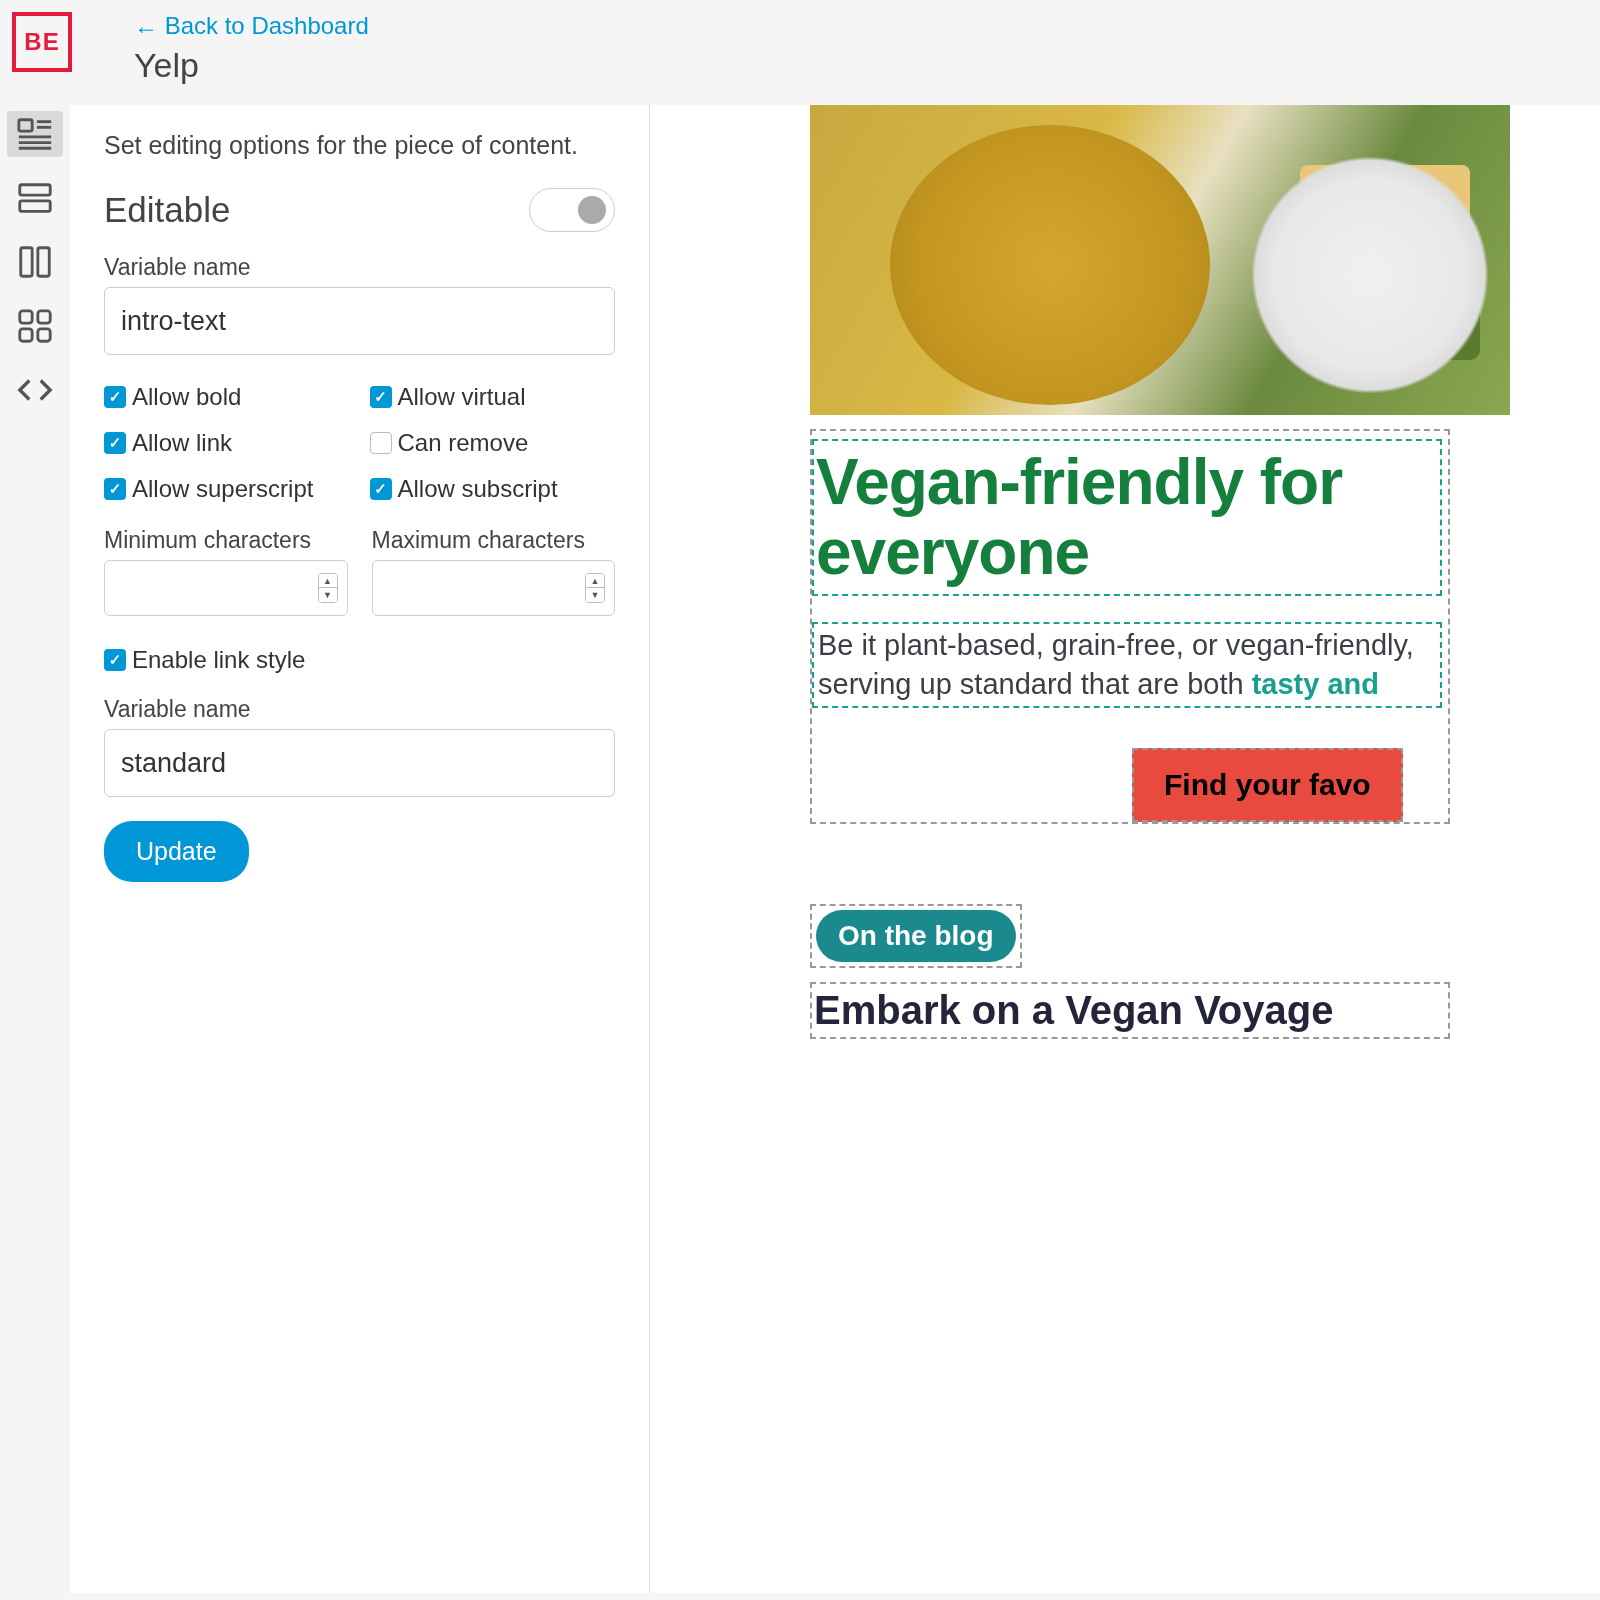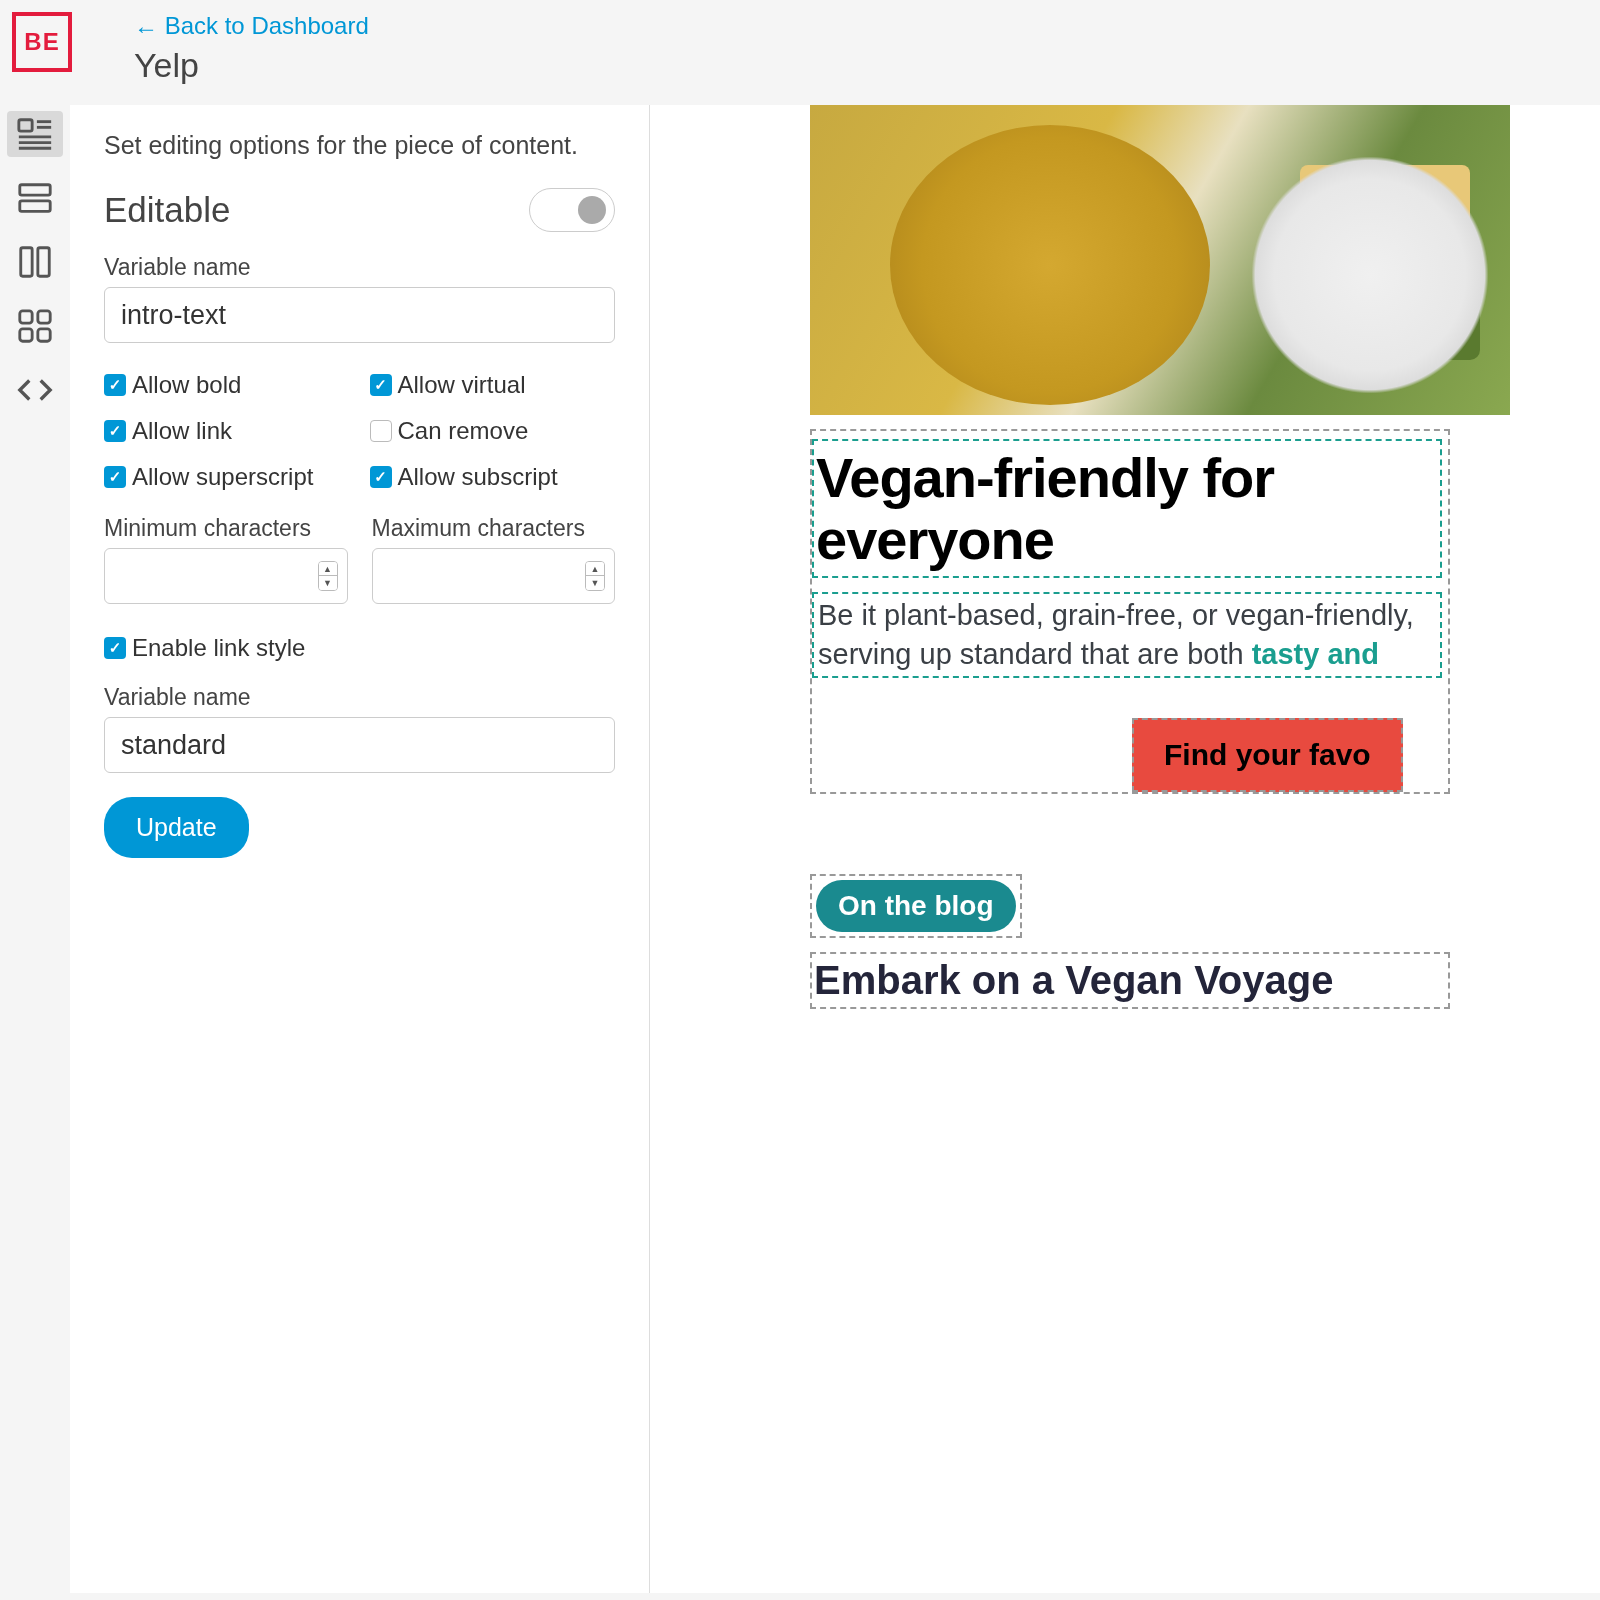--- a/index.html
+++ b/index.html
@@ -19,21 +19,21 @@
 .rail-btn svg { width: 38px; height: 38px; }
 
 .side-panel { width: 580px; background: #fff; padding: 26px 34px; border-right: 1px solid #ddd; font-weight: 300; }
 .panel-desc { font-size: 25px; color: #444; margin-bottom: 28px; }
 .editable-row { display: flex; align-items: center; justify-content: space-between; margin-bottom: 22px; }
 .editable-label { font-size: 35px; color: #444; font-weight: 300; }
 .toggle { width: 86px; height: 44px; border: 1px solid #ccc; border-radius: 22px; position: relative; background: #fff; cursor: pointer; }
 .toggle-knob { width: 28px; height: 28px; background: #aaa; border-radius: 50%; position: absolute; top: 7px; right: 8px; }
 
 .field-label { font-size: 23px; color: #444; margin-bottom: 6px; }
-.text-input { width: 100%; height: 56px; border: 1px solid #ccc; border-radius: 6px; font-size: 27px; padding: 0 16px; font-weight: 300; color: #333; }
+.text-input { width: 100%; height: 68px; border: 1px solid #ccc; border-radius: 6px; font-size: 27px; padding: 0 16px; font-weight: 300; color: #333; }
 
 .check-grid { display: grid; grid-template-columns: 1fr 1fr; gap: 18px 20px; margin: 28px 0 24px; }
 .check-item { display: flex; align-items: center; gap: 6px; font-size: 24px; color: #333; }
 .chk { width: 22px; height: 22px; border-radius: 4px; display: inline-flex; align-items: center; justify-content: center; background: #0097d6; color: #fff; font-size: 15px; font-weight: bold; }
 .chk.unchecked { background: #fff; border: 1px solid #bbb; }
 
 .range-row { display: flex; gap: 24px; margin-bottom: 30px; }
 .range-col { flex: 1; display: flex; flex-direction: column; }
 .num-input { position: relative; }
 .num-field { width: 100%; height: 56px; border: 1px solid #ccc; border-radius: 6px; padding: 0 14px; font-size: 22px; }
@@ -46,21 +46,21 @@
 .update-btn { background: #0097d6; color: #fff; border: none; border-radius: 28px; padding: 16px 32px; font-size: 25px; cursor: pointer; margin-top: 24px; }
 
 .preview { flex: 1; background: #fff; padding: 0 0 40px 160px; overflow: hidden; }
 .hero-img { width: 700px; height: 310px; background: linear-gradient(120deg, #c7a940 0%, #d9b845 35%, #e8e0c0 50%, #6b8a3f 70%, #8aa850 100%); position: relative; margin-bottom: 14px; }
 .hero-img::after { content: ""; position: absolute; right: 0; top: 40px; width: 280px; height: 260px; border-radius: 50%; background: radial-gradient(circle at 50% 50%, #f0f0f0 0%, #e8e8e8 50%, #ddd 60%, transparent 62%); }
 .plate-food1 { position: absolute; right: 40px; top: 60px; width: 170px; height: 80px; background: #e8c878; border-radius: 8px; }
 .plate-food2 { position: absolute; right: 30px; top: 165px; width: 180px; height: 90px; background: #5a7a2f; border-radius: 10px; }
 .soup { position: absolute; left: 80px; top: 20px; width: 320px; height: 280px; background: radial-gradient(circle, #d4a830 0%, #c49820 60%, #a87f1a 100%); border-radius: 50%; }
 
 .content-block { margin-top: 10px; border: 2px dashed #999; padding: 8px 0 0 0; width: 640px; }
-.heading { font-family: Arial Black, Arial, sans-serif; font-weight: 900; font-size: 56px; line-height: 1.1; color: #000000; border: 2px dashed #1a9e8f; padding: 6px 2px; margin-bottom: 14px; width: 630px; letter-spacing: -1px; }
+.heading { font-family: Arial Black, Arial, sans-serif; font-weight: 900; font-size: 64px; line-height: 1.1; color: #15803d; border: 2px dashed #1a9e8f; padding: 6px 2px; margin-bottom: 26px; width: 630px; letter-spacing: -1px; }
 .intro { font-size: 29px; color: #3a3f45; line-height: 1.35; border: 2px dashed #1a9e8f; padding: 2px 4px; width: 630px; }
 .intro .hl { color: #1a9e8f; font-weight: 700; }
 
 .cta-wrap { margin: 40px 0 0 320px; }
 .cta { display: inline-block; background: #e84a3f; color: #000000; font-weight: 800; font-size: 30px; padding: 18px 30px; border: 2px dashed #999; font-family: Arial, sans-serif; }
 
 .blog-section { margin-top: 80px; }
 .badge-wrap { display: inline-block; border: 2px dashed #999; padding: 4px; }
 .badge { display: inline-block; background: #1a8a8f; color: #fff; font-weight: 800; font-size: 28px; padding: 10px 22px; border-radius: 28px; font-family: Arial, sans-serif; }
 .blog-title { font-family: Arial Black, Arial, sans-serif; font-weight: 900; font-size: 40px; color: #24253a; border: 2px dashed #999; padding: 4px 2px; margin-top: 14px; width: 640px; }

